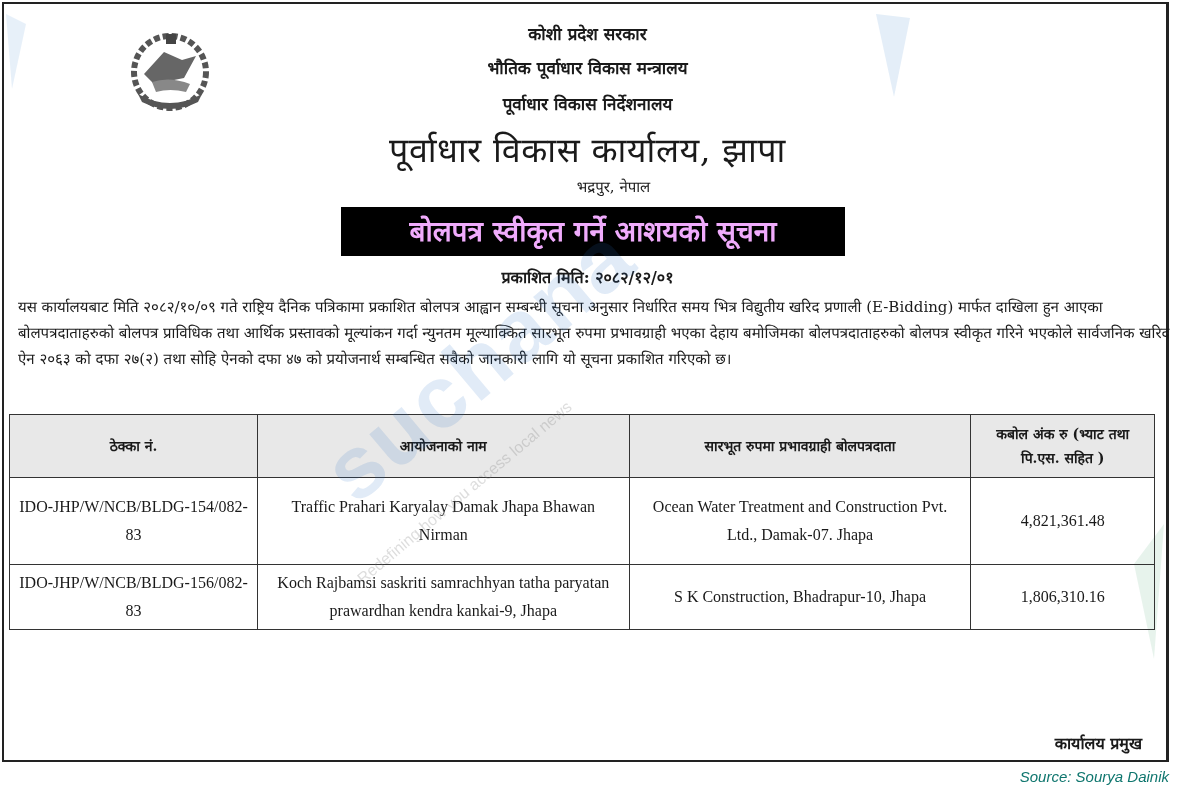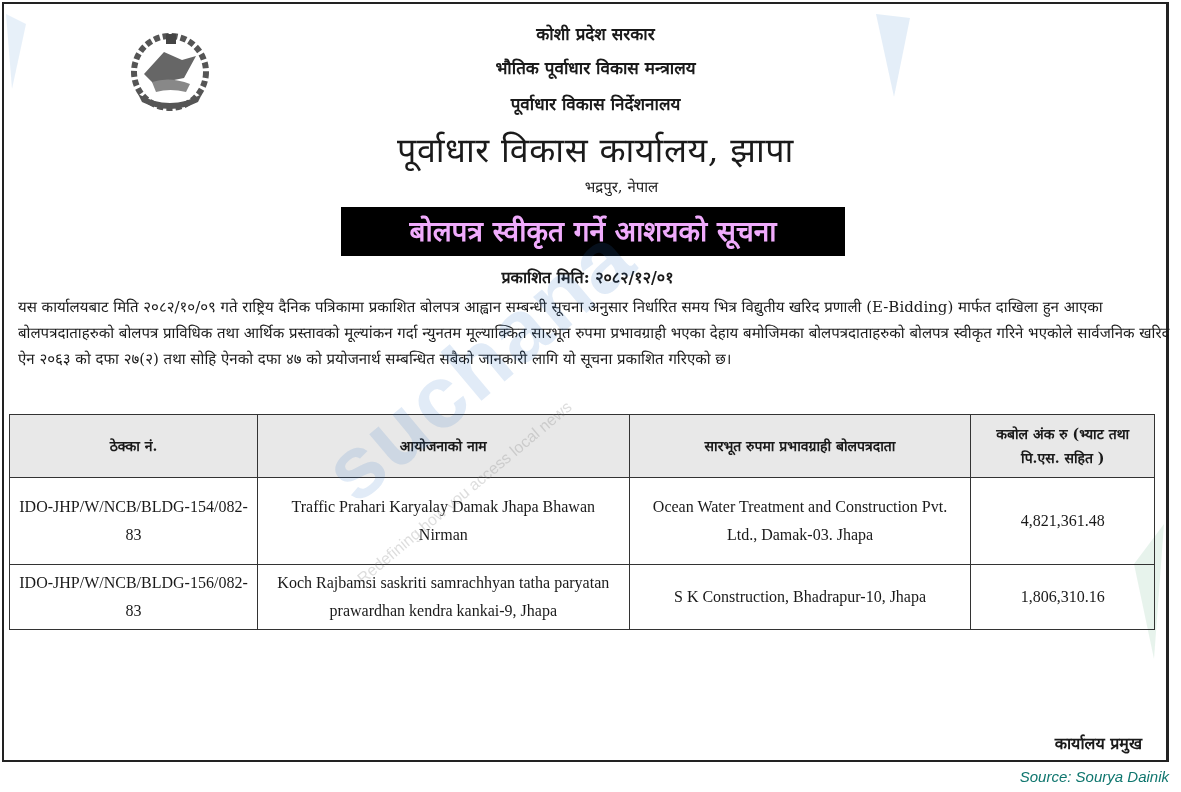--- a/index.html
+++ b/index.html
@@ -1,19 +1,19 @@
 <!DOCTYPE html>
 <html><head>
 <meta charset="utf-8">
 <style>
   html, body { margin: 0; padding: 0; background: #ffffff; }
   body { width: 1181px; height: 792px; position: relative; overflow: hidden; font-family: "DejaVu Serif", serif; color: #1a1a1a; }
   .frame { position: absolute; left: 2px; top: 2px; width: 1167px; height: 760px; border: 2px solid #222; border-right-width: 3px; box-sizing: border-box; background: #fff; }
   .emblem { position: absolute; left: 120px; top: 26px; width: 92px; height: 84px; }
-  .header { position: absolute; left: 8px; width: 1167px; text-align: center; }
+  .header { position: absolute; left: 0; width: 1167px; text-align: center; }
   .h-line1 { top: 18px; font-size: 17px; font-weight: bold; }
   .h-line2 { top: 52px; font-size: 17px; font-weight: bold; }
   .h-line3 { top: 88px; font-size: 17px; font-weight: bold; }
   .h-office { top: 122px; font-size: 34px; font-weight: normal; letter-spacing: 0.5px; }
   .h-address { top: 172px; font-size: 15px; margin-left: 26px; }
   .banner { position: absolute; left: 337px; top: 203px; width: 504px; height: 49px; background: #000; color: #f0abfc; font-size: 28px; font-weight: bold; text-align: center; line-height: 49px; }
   .pubdate { position: absolute; left: 0; width: 1167px; top: 262px; text-align: center; font-size: 16px; font-weight: bold; }
   .body-text { position: absolute; left: 14px; top: 290px; width: 1152px; font-size: 15px; line-height: 26px; }
   table.notice { position: absolute; left: 5px; top: 410px; width: 1146px; border-collapse: collapse; font-family: "Liberation Serif", serif; font-size: 16px; }
   table.notice th, table.notice td { border: 1.5px solid #333; text-align: center; vertical-align: middle; padding: 4px 8px; line-height: 28px; }
@@ -70,21 +70,21 @@
         <th class="c1">ठेक्का नं.</th>
         <th class="c2">आयोजनाको नाम</th>
         <th class="c3">सारभूत रुपमा प्रभावग्राही बोलपत्रदाता</th>
         <th class="c4">कबोल अंक रु (भ्याट तथा पि.एस. सहित )</th>
       </tr>
     </thead>
     <tbody>
       <tr class="r1">
         <td>IDO-JHP/W/NCB/BLDG-154/082-83</td>
         <td>Traffic Prahari Karyalay Damak Jhapa Bhawan Nirman</td>
-        <td>Ocean Water Treatment and Construction Pvt. Ltd., Damak-03. Jhapa</td>
+        <td>Ocean Water Treatment and Construction Pvt. Ltd., Damak-07. Jhapa</td>
         <td>4,821,361.48</td>
       </tr>
       <tr class="r2">
         <td>IDO-JHP/W/NCB/BLDG-156/082-83</td>
         <td>Koch Rajbamsi saskriti samrachhyan tatha paryatan prawardhan kendra kankai-9, Jhapa</td>
         <td>S K Construction, Bhadrapur-10, Jhapa</td>
         <td>1,806,310.16</td>
       </tr>
     </tbody>
   </table>

